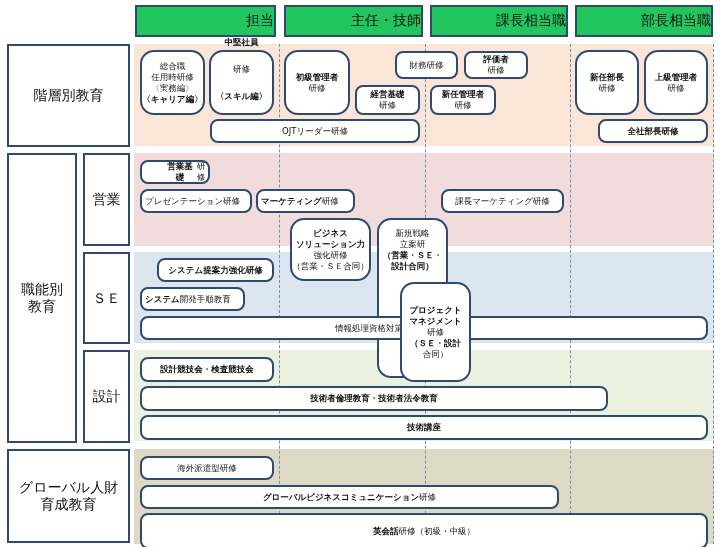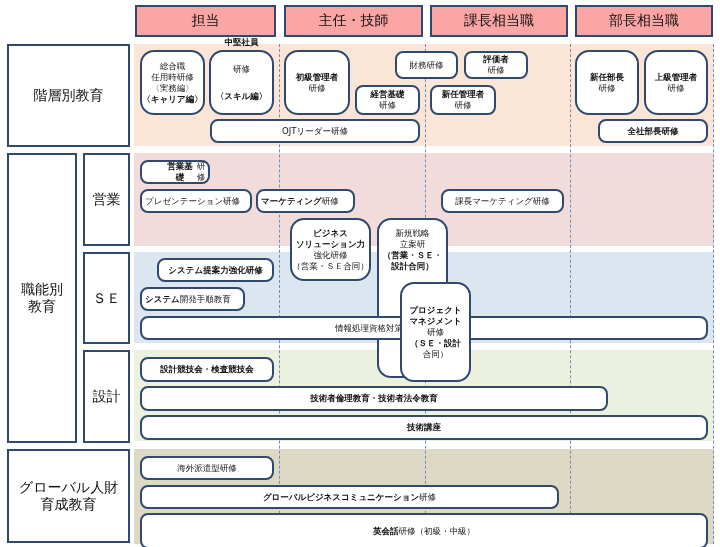--- a/index.html
+++ b/index.html
@@ -1,19 +1,19 @@
 <!DOCTYPE html>
 <html><head>
 <meta charset="utf-8">
 <style>
   html, body { margin:0; padding:0; background:#ffffff; }
   body { width:720px; height:547px; position:relative; overflow:hidden;
          font-family:"DejaVu Sans", "Liberation Sans", sans-serif; color:#111; }
   .abs { position:absolute; box-sizing:border-box; }
-  .hdr { border:2px solid #2F4A6E; background:#fca5a5; display:flex; align-items:center; justify-content:center;
+  .hdr { border:2px solid #2F4A6E; background:#22c55e; display:flex; align-items:center; justify-content:flex-end;
          font-size:14px; color:#111; }
   .cat { border:2px solid #2F4A6E; background:#fff; display:flex; align-items:center; justify-content:center;
          text-align:center; font-size:13px; line-height:17px; color:#111; }
   .band { }
   .b-kaiso { background:#FBE5D6; }
   .b-eigyo { background:#F2DCDB; }
   .b-se { background:#DCE6F1; }
   .b-sekkei { background:#EBF1DE; }
   .b-global { background:#DDD9C4; }
   .vline { width:0; border-left:1px dashed #6F8FB8; }

